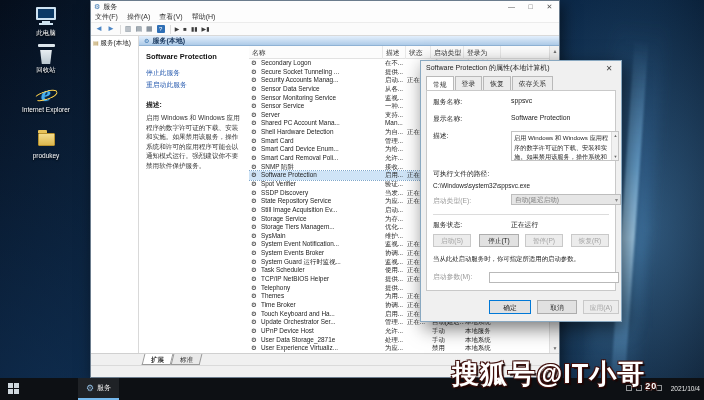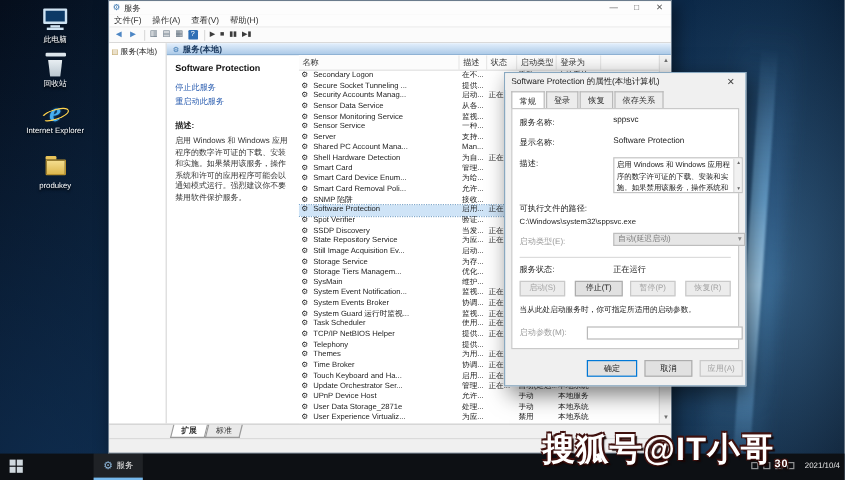--- a/index.html
+++ b/index.html
@@ -608,15 +608,15 @@
     <div class="tray">
         <i></i>
         <i></i>
         <i></i>
         <i></i>
       </div>
     <div class="tray-date">2021/10/4</div>
   </div>
 
   <div id="watermark">
-    <span>搜狐号@IT小哥</span><sub>30</sub>
+    <span>搜狐号@IT小哥</span><sub>20</sub>
   </div>
 </div>
 
 </body></html>

